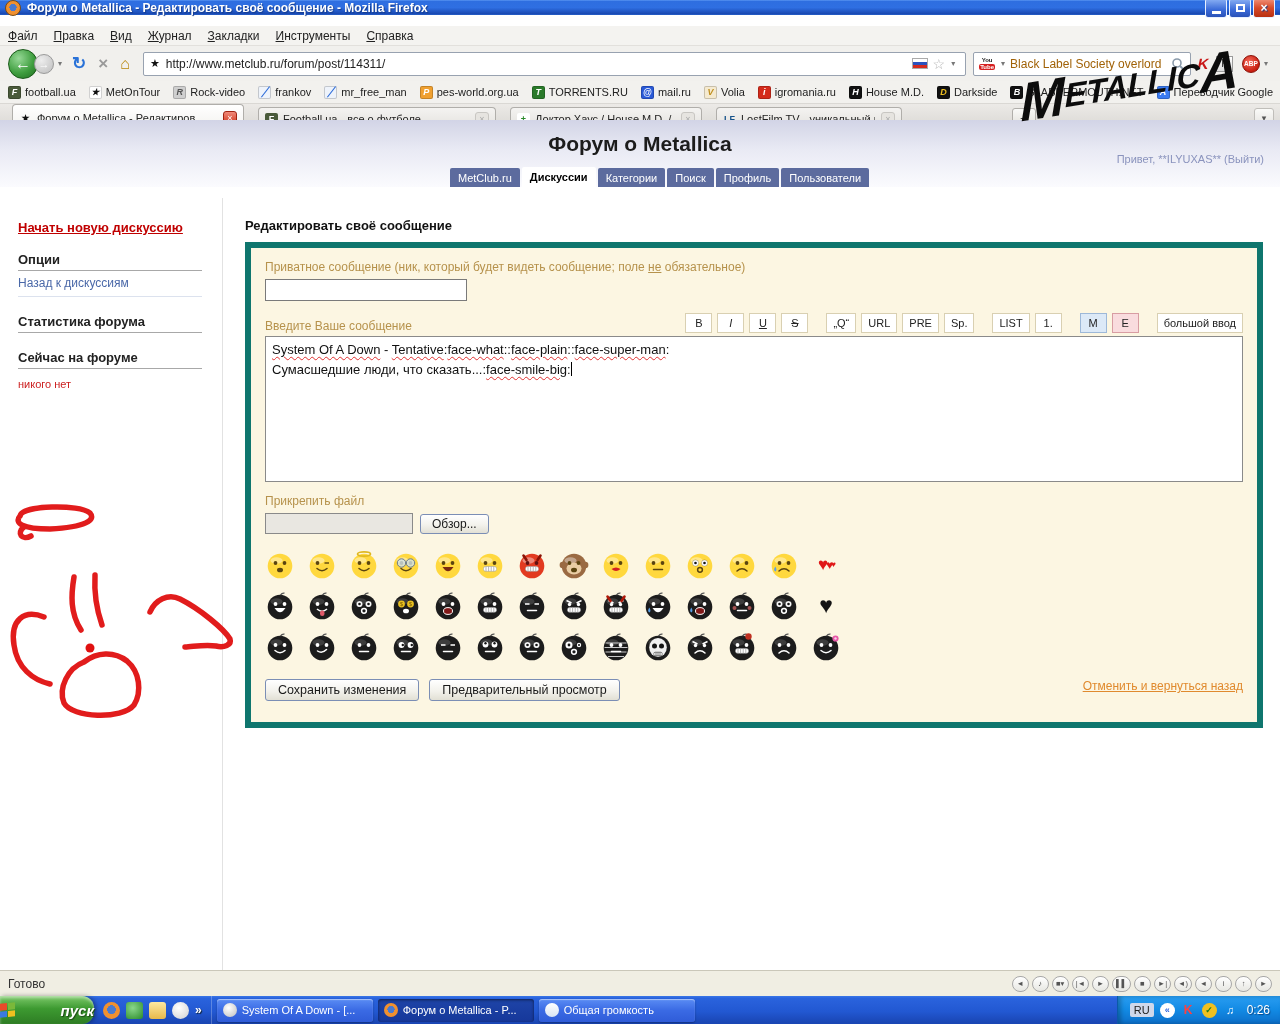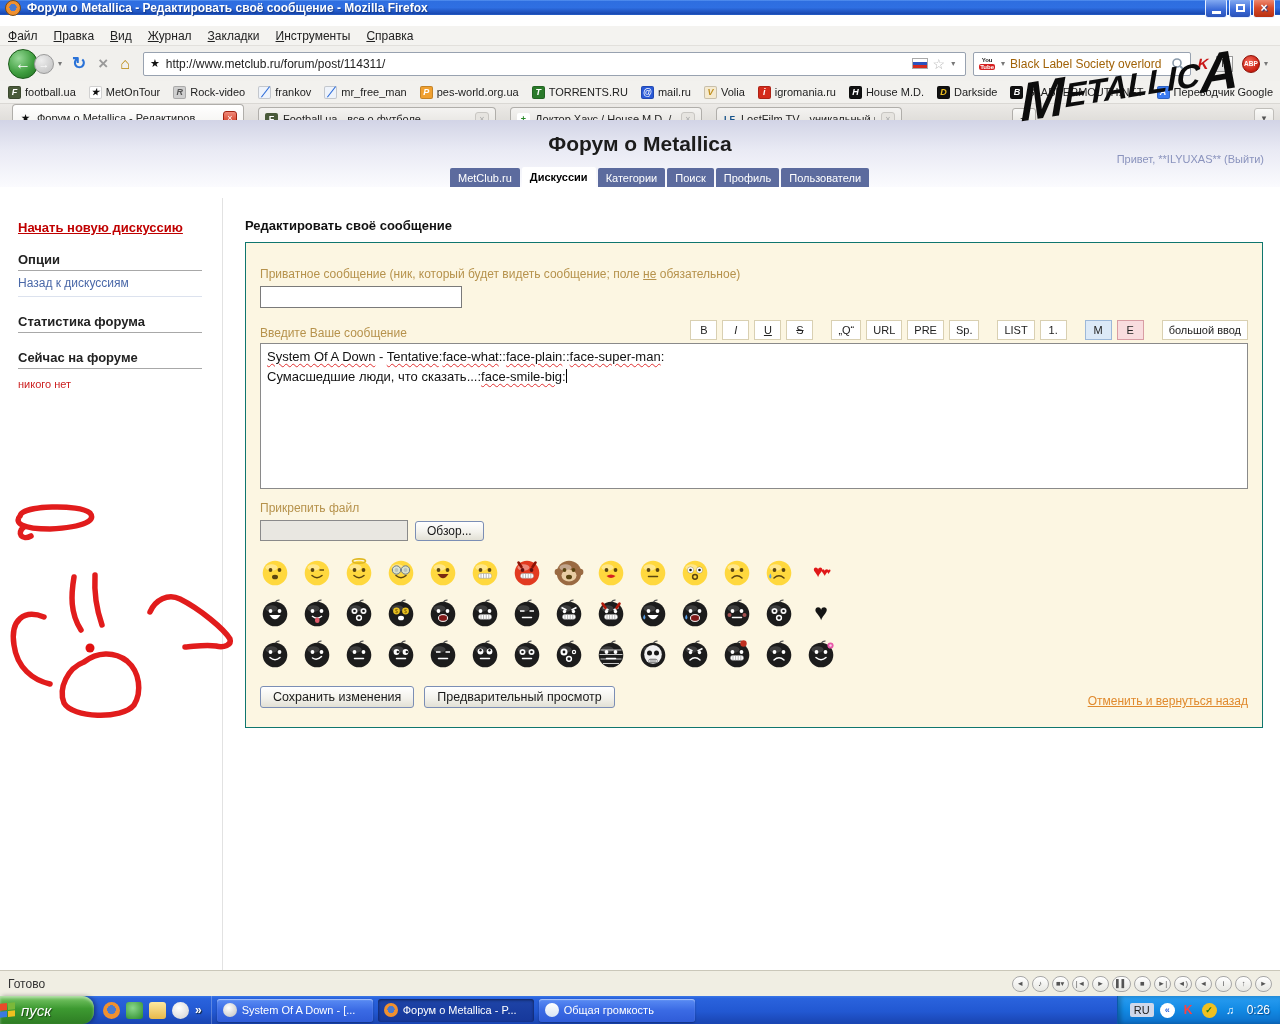--- a/index.html
+++ b/index.html
@@ -103,21 +103,21 @@
   .sidebar{position:absolute;left:18px;top:22px;width:184px}
   .sb-new{display:block;color:#c00000;font-weight:bold;font-size:13px;text-decoration:underline;margin-bottom:4px}
   .sb-h{font-weight:bold;font-size:13px;color:#222;border-bottom:1px solid #a8a8a8;padding:3px 0 3px;margin-top:14px}
   .sb-link{display:block;font-size:12px;color:#4a68a8;border-bottom:1px solid #dce2ee;padding:5px 0 6px}
   .sb-row{font-size:12px;color:#9aa2ac;border-bottom:1px solid #dce4f0;padding:4px 2px 5px}
   .sb-row a{color:#9aa2ac;text-decoration:underline}
   .sb-nobody{display:inline-block;color:#cc2020;font-size:11px;margin-top:9px}
 
   .form-h{position:absolute;left:245px;top:20px;font-size:13px;font-weight:bold;color:#111}
   .panel{position:absolute;left:245px;top:44px;width:1018px;height:486px;background:#fcf6e2;
-    border:1px solid #0f766e;padding:24px 14px;overflow:hidden}
+    border:6px solid #0f766e;padding:12px 14px;overflow:hidden}
   .lab{color:#b6924c;font-size:12px}
   .lab .u{text-decoration:underline}
   .private-input{display:block;width:202px;height:22px;border:1px solid #7a7a7a;background:#fff;margin-top:5px}
   .msgrow{display:flex;align-items:flex-end;margin-top:12px}
   .fmt-toolbar{margin-left:auto;display:flex;align-items:center;gap:5px}
   .fmt{min-width:27px;height:20px;background:#fff;border:1px solid #d9d0b2;display:flex;align-items:center;
     justify-content:center;font-size:11px;color:#222;padding:0 6px}
   .fmt.gap{margin-left:13px}
   .fmt.i{font-style:italic}.fmt.u{text-decoration:underline}.fmt.s{text-decoration:line-through}
   .fake-textarea{margin-top:3px;height:146px;background:#fff;border:1px solid #8a8a8a;padding:3px 6px;
@@ -128,35 +128,35 @@
   .attach{margin-top:12px}
   .filerow{display:flex;align-items:center;gap:7px;margin-top:5px}
   .fileinput{width:148px;height:21px;background:#e9e7e1;border:1px solid #8a8a8a}
   .xpbtn{background:linear-gradient(180deg,#ffffff,#f3f2ec 55%,#e2e0d5);border:1px solid #7b8eb5;
     border-radius:3px;font-size:12px;color:#1a1a1a;padding:2px 11px;font-family:inherit}
   .emo-rows{margin-top:10px}
   .emo-row{display:flex;align-items:center;gap:12px;height:41px}
   .emo{width:30px;height:30px;display:flex;align-items:center;justify-content:center}
   .hearts{color:#e01818;letter-spacing:-2px;line-height:1}
   .bheart{color:#141414;font-size:23px;line-height:1}
-  .actions{display:flex;align-items:flex-end;gap:10px;margin-top:12px}
+  .actions{display:flex;align-items:flex-start;gap:10px;margin-top:12px}
   .actions .xpbtn{padding:3px 12px;font-size:12.5px}
   .cancel{margin-left:auto;color:#e08a2e;font-size:12px;text-decoration:underline}
 
   
   .statusbar{position:absolute;left:0;top:970px;width:100%;height:26px;background:#f0eee3;
     border-top:1px solid #cac7b9;display:flex;align-items:center;padding:0 8px;font-size:12px;color:#333}
   .media{margin-left:auto;display:flex;align-items:center;gap:3px}
   .mbtn{min-width:17px;height:16px;border:1px solid #a8a8a8;border-radius:8px;font-size:7.5px;color:#555;
     display:flex;align-items:center;justify-content:center;padding:0 3px;background:linear-gradient(#fff,#e7e7e2)}
 
   .taskbar{position:absolute;left:0;top:996px;width:100%;height:28px;display:flex;align-items:center;
     background:linear-gradient(180deg,#3a77e8 0%,#2a63dd 8%,#2258d2 55%,#1a46b4 95%)}
-  .startbtn{height:28px;width:94px;flex:none;display:flex;align-items:center;justify-content:flex-start;gap:6px;
-    color:#fff;font-weight:normal;font-style:italic;font-size:15px;text-shadow:1px 1px 1px #1c4a14;
+  .startbtn{height:28px;width:94px;flex:none;display:flex;align-items:center;justify-content:space-between;gap:6px;
+    color:#fff;font-weight:bold;font-style:italic;font-size:15px;text-shadow:1px 1px 1px #1c4a14;
     background:linear-gradient(180deg,#7cc96a,#3d9a31 45%,#2e7d24);border-radius:0 12px 12px 0;
     box-shadow:inset 0 2px 3px rgba(255,255,255,.45),2px 0 4px rgba(0,0,0,.35)}
   .winflag{width:15px;height:14px;display:grid;grid-template-columns:1fr 1fr;gap:1px;transform:skewY(-6deg)}
   .winflag i{display:block}
   .ql{display:flex;align-items:center;gap:6px;padding:0 9px;height:100%;border-right:1px solid rgba(255,255,255,.25)}
   .qlicon{width:17px;height:17px;border-radius:3px;flex:none}
   .qlmore{color:#fff;font-weight:bold;font-size:12px;text-shadow:1px 1px 1px #123}
   .tbtn{height:23px;width:156px;margin-left:5px;border-radius:3px;display:flex;align-items:center;gap:5px;
     padding:0 6px;color:#fff;font-size:11px;white-space:nowrap;overflow:hidden;
     background:linear-gradient(180deg,#5a8cf4,#3a6ae4 50%,#2f5cd8);

